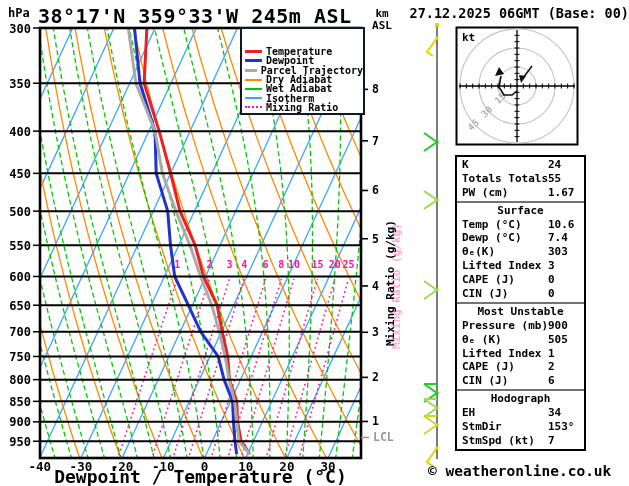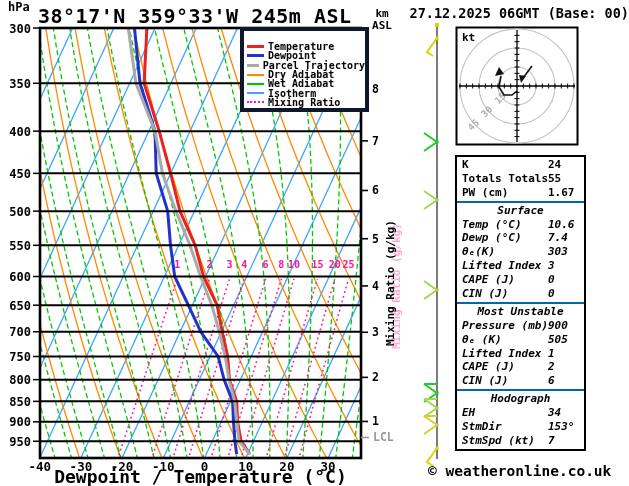--- a/index.html
+++ b/index.html
@@ -1,37 +1,37 @@
 <!DOCTYPE html>
 <html><head>
 <meta charset="utf-8">
 <style>
   html,body{margin:0;padding:0;background:#fff;}
   #app{position:relative;width:629px;height:486px;background:#fff;overflow:hidden;
        font-family:"DejaVu Sans Mono","Liberation Mono",monospace;font-weight:bold;color:#000;}
   #skewt-svg{position:absolute;left:0;top:0;}
   .abs{position:absolute;white-space:nowrap;}
   #page-title{left:38px;top:4px;width:242px;text-align:right;font-size:20px;letter-spacing:0.5px;}
-  #hpa-unit{left:8px;top:0;font-size:12px;}
+  #hpa-unit{left:8px;top:6px;font-size:12px;}
   #km-unit{left:367px;top:8px;width:30px;text-align:center;font-size:11px;line-height:12px;}
   #run-date{left:403px;top:5px;width:226px;text-align:right;font-size:13.5px;}
   #x-axis-title{left:40px;top:466px;width:321px;text-align:center;font-size:18px;}
   #copyright{left:428px;top:463px;font-size:14.5px;}
   #mixr-label-pink{left:390px;top:349px;transform:rotate(-90deg);transform-origin:0 0;
        font-size:11px;color:#ffaad4;}
   #mixr-label{left:384px;top:346px;transform:rotate(-90deg);transform-origin:0 0;font-size:11px;}
   
-  #legend{left:240px;top:27px;width:119px;background:#fff;border:4px solid #0f172a;padding:11px 0 1px 2px;z-index:5;}
+  #legend{left:240px;top:27px;width:119px;background:#fff;border:2px solid #0f172a;padding:18px 0 1px 2px;z-index:5;}
   .lrow{display:flex;align-items:center;height:9.3px;}
   .lswatch{display:inline-block;width:17px;margin:0 4px 0 1px;border-top-style:solid;}
   .llabel{font-size:10px;line-height:9px;}
   
   #stats-table{left:455px;top:155px;width:127px;background:#fff;border:2px solid #000;font-size:11px;}
   .tsec{padding:1px 0;}
-  .tsec + .tsec{border-top:2px solid #0369a1;font-style:italic;}
+  .tsec + .tsec{border-top:2px solid #737373;}
   .thead{text-align:center;height:13.9px;line-height:13.9px;}
   .trow{position:relative;height:13.9px;line-height:13.9px;padding-left:5px;}
   .tval{position:absolute;left:91px;top:0;}
 </style>
 </head>
 <body>
 
 <div id="app">
   <svg id="skewt-svg" width="629" height="486">
       <defs>

